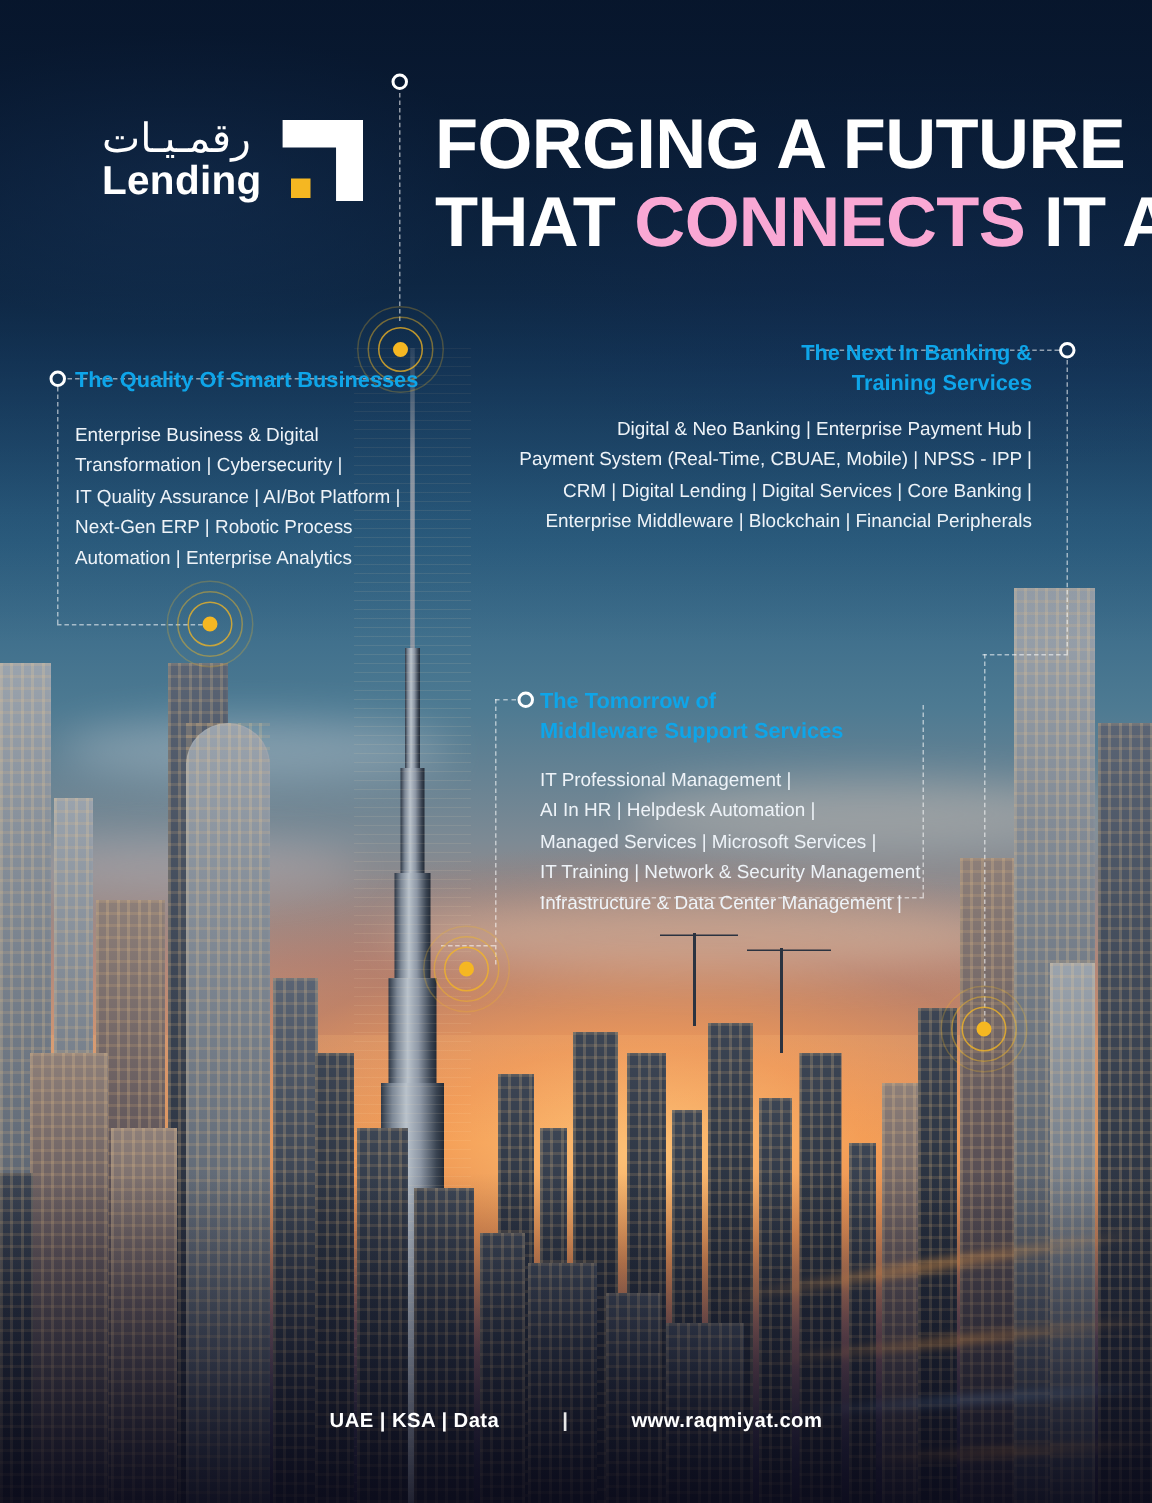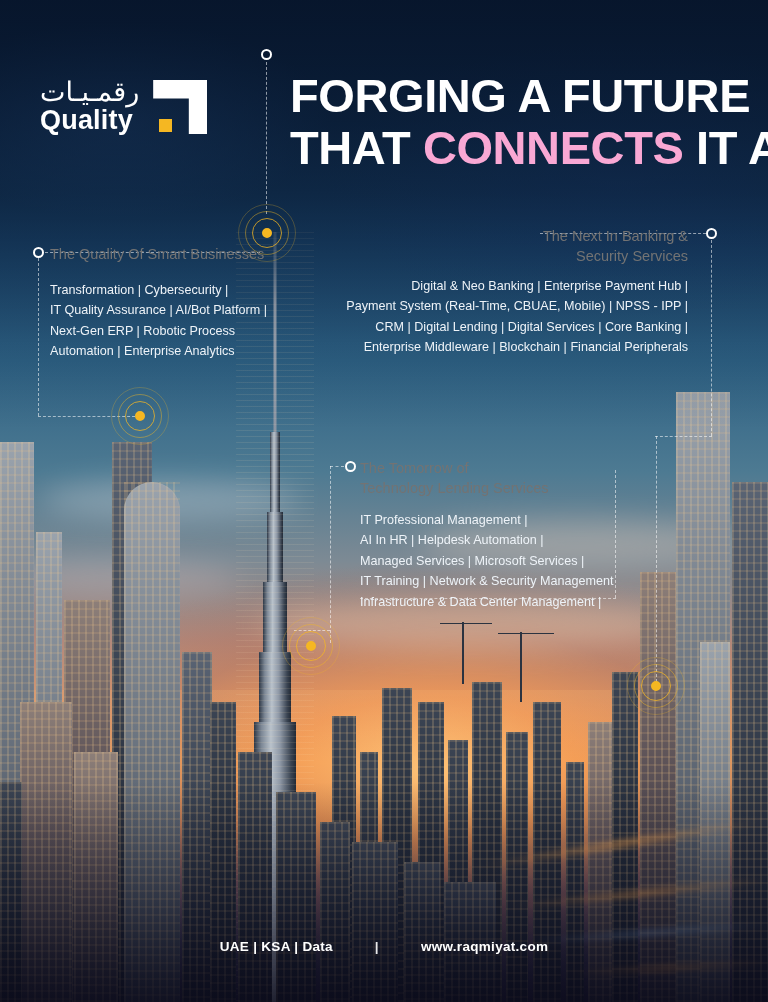--- a/index.html
+++ b/index.html
@@ -124,21 +124,21 @@
   .road-blue {
     position: absolute;
     background: linear-gradient(90deg, rgba(120,180,255,0.0), rgba(150,200,255,0.45), rgba(120,180,255,0.0));
     filter: blur(3px);
     border-radius: 50%;
   }
 
   
   .logo {
     position: absolute;
-    left: 40px;
+    left: 68px;
     top: 78px;
     display: flex;
     align-items: center;
     gap: 14px;
   }
   .logo-text-wrap { text-align: left; }
   .logo-ar {
     font-size: 27px;
     letter-spacing: 1px;
     color: #ffffff;
@@ -229,22 +229,22 @@
   .dash-h {
     position: absolute;
     height: 0;
     border-top: 1px dashed rgba(255,255,255,0.55);
   }
 
   
   .block-title {
     position: absolute;
     font-size: 14.5px;
-    font-weight: 400;
-    color: #737373;
+    font-weight: 700;
+    color: #0ea5e9;
     line-height: 1.35;
   }
   .block-body {
     position: absolute;
     font-size: 12.6px;
     line-height: 1.62;
     color: #eef3f8;
     font-weight: 400;
   }
   .right-align { text-align: right; }
@@ -398,21 +398,21 @@
   <div class="road-glow" style="left:500px; top:890px; width:280px; height:7px; transform:rotate(-6deg);"></div>
   <div class="road-blue" style="left:520px; top:930px; width:260px; height:6px; transform:rotate(-4deg);"></div>
   <div class="road-glow" style="left:560px; top:965px; width:220px; height:6px; transform:rotate(-3deg);"></div>
 
   <div class="top-scrim"></div>
   <div class="bottom-scrim"></div>
 
   <div class="logo">
     <div class="logo-text-wrap">
       <div class="logo-ar">رقمـيـات</div>
-      <div class="logo-en">Quality</div>
+      <div class="logo-en">Lending</div>
     </div>
     <div class="logo-mark">
       <div class="block"></div>
       <div class="sq"></div>
     </div>
   </div>
 
   <div class="headline">
     <span>FORGING A FUTURE</span>
     <span class="l2"><span>THAT </span><span class="accent">CONNECTS</span><span> IT ALL</span></span>
@@ -450,40 +450,41 @@
   <div class="dash-h" style="left:294px; top:630px; width:36px;"></div>
   <div class="node gold" style="left:306px; top:641px;"></div>
   <div class="ring" style="left:296px; top:631px; width:30px; height:30px;"></div>
   <div class="ring o2" style="left:289px; top:624px; width:44px; height:44px;"></div>
   <div class="ring o3" style="left:282px; top:617px; width:58px; height:58px;"></div>
   <div class="dash-v" style="left:615px; top:470px; height:128px;"></div>
   <div class="dash-h" style="left:360px; top:598px; width:256px;"></div>
 
   <div class="block-title" style="left:50px; top:245px;">The Quality Of Smart Businesses</div>
   <div class="block-body" style="left:50px; top:280px; width:230px;">
+    <div>Enterprise Business &amp; Digital</div>
     <div>Transformation | Cybersecurity |</div>
     <div>IT Quality Assurance | AI/Bot Platform |</div>
     <div>Next-Gen ERP | Robotic Process</div>
     <div>Automation | Enterprise Analytics</div>
   </div>
 
   <div class="block-title right-align" style="left:400px; top:227px; width:288px;">
     <div>The Next In Banking &amp;</div>
-    <div>Security Services</div>
+    <div>Training Services</div>
   </div>
   <div class="block-body right-align" style="left:330px; top:276px; width:358px;">
     <div>Digital &amp; Neo Banking | Enterprise Payment Hub |</div>
     <div>Payment System (Real-Time, CBUAE, Mobile) | NPSS - IPP |</div>
     <div>CRM | Digital Lending | Digital Services | Core Banking |</div>
     <div>Enterprise Middleware | Blockchain | Financial Peripherals</div>
   </div>
 
   <div class="block-title" style="left:360px; top:459px; width:300px;">
     <div>The Tomorrow of</div>
-    <div>Technology Lending Services</div>
+    <div>Middleware Support Services</div>
   </div>
   <div class="block-body" style="left:360px; top:510px; width:300px;">
     <div>IT Professional Management |</div>
     <div>AI In HR | Helpdesk Automation |</div>
     <div>Managed Services | Microsoft Services |</div>
     <div>IT Training | Network &amp; Security Management</div>
     <div>Infrastructure &amp; Data Center Management |</div>
   </div>
 
   <div class="footer">

